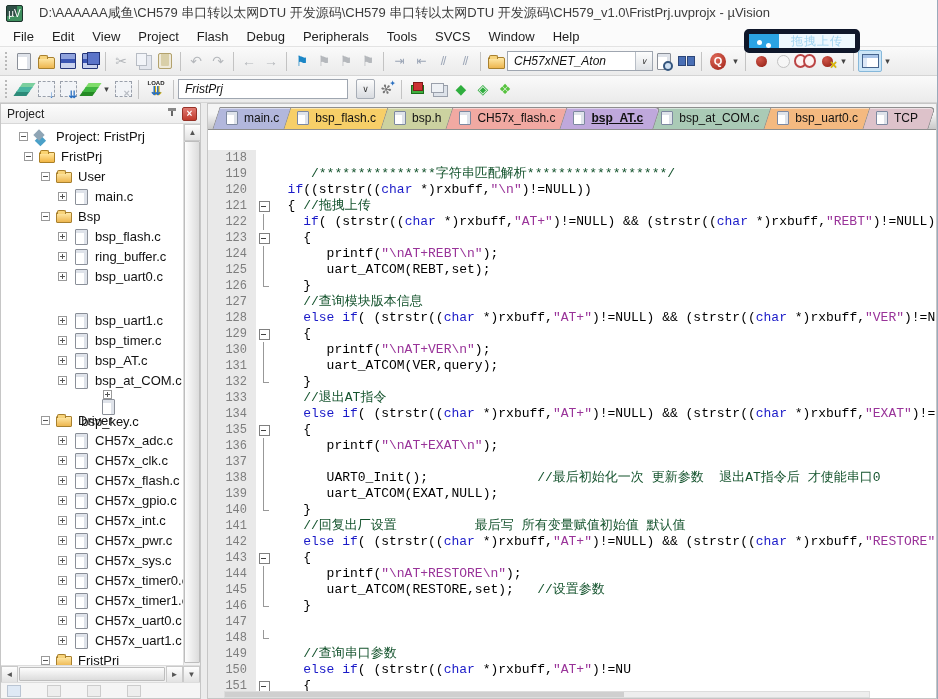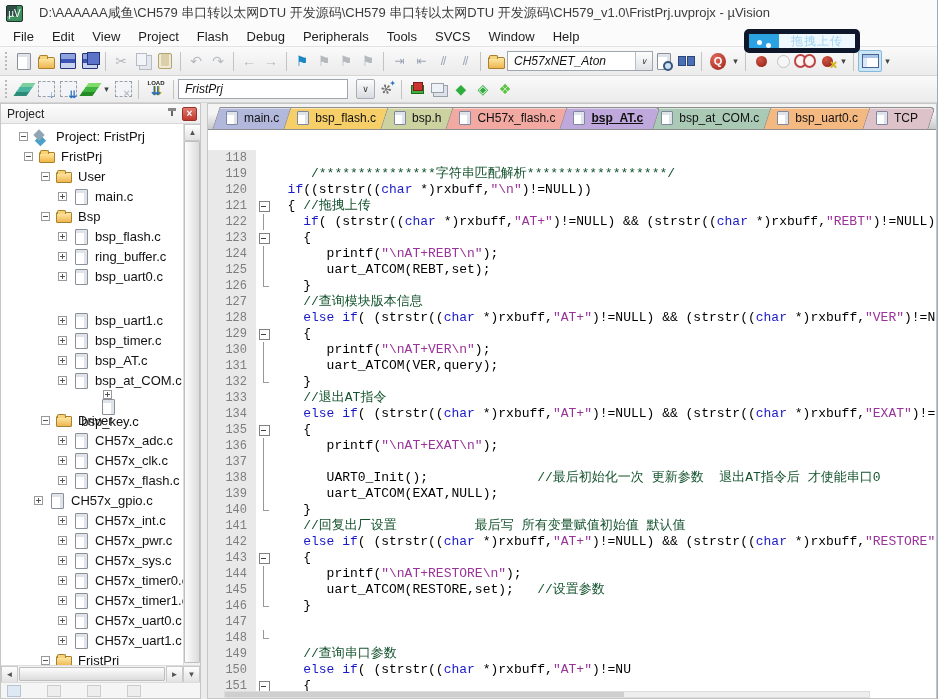--- a/index.html
+++ b/index.html
@@ -470,21 +470,21 @@
             <div class="trow" style="padding-left: 57px;">
               <span class="expander plus"></span>
               <span class="ticon file"></span>
               <span>CH57x_clk.c</span>
             </div>
             <div class="trow" style="padding-left: 57px;">
               <span class="expander plus"></span>
               <span class="ticon file"></span>
               <span>CH57x_flash.c</span>
             </div>
-            <div class="trow" style="padding-left: 33px;">
+            <div class="trow" style="padding-left: 57px;">
               <span class="expander plus"></span>
               <span class="ticon file"></span>
               <span>CH57x_gpio.c</span>
             </div>
             <div class="trow" style="padding-left: 57px;">
               <span class="expander plus"></span>
               <span class="ticon file"></span>
               <span>CH57x_int.c</span>
             </div>
             <div class="trow" style="padding-left: 57px;">

